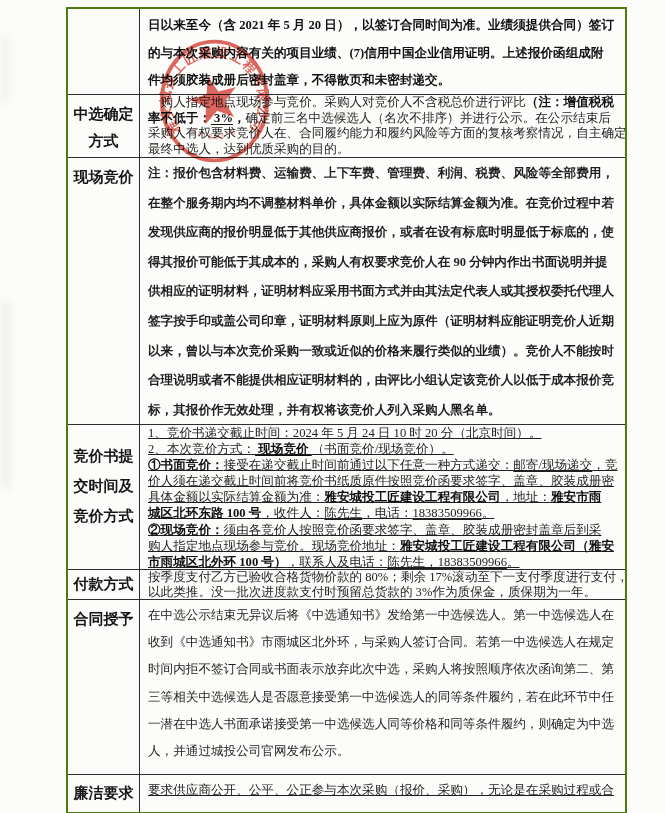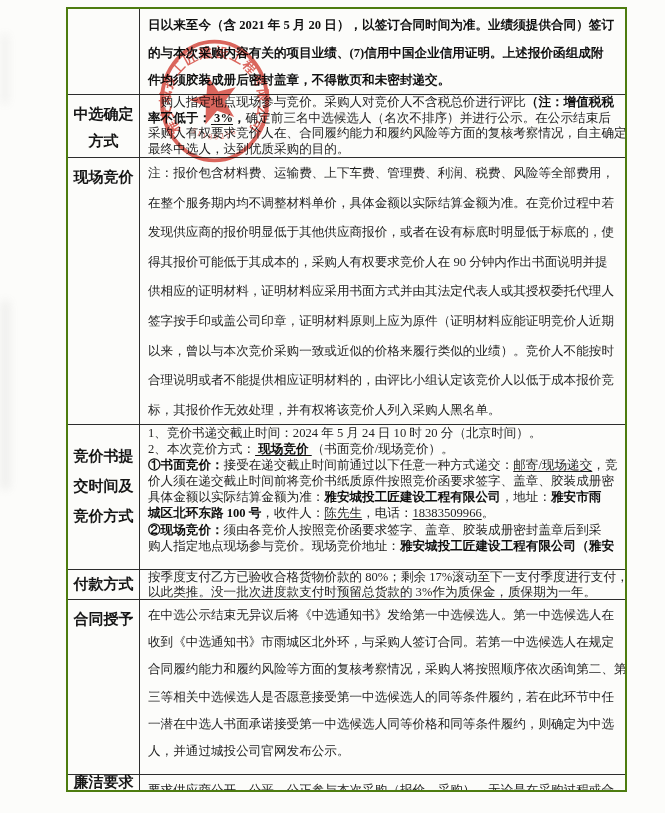--- a/index.html
+++ b/index.html
@@ -30,25 +30,25 @@
   .content{
     flex:1;box-sizing:border-box;padding:0 5px 0 8px;overflow:hidden;
   }
   .line{white-space:nowrap;font-size:12.6px;}
   .line .b{font-weight:bold;color:#101010;}
   .line .u{text-decoration:underline;text-underline-offset:2px;}
 
   
   .r0{height:85px;}  .r0 .line{line-height:27.5px;} .r0 .content{padding-top:3px;}
   .r1{height:63px;}  .r1 .line{line-height:15.7px;}
-  .r2{height:267px;} .r2 .line{line-height:29.6px;} .r2 .content{padding-top:1px;}
-  .r3{height:145px;} .r3 .line{line-height:16.1px;}
+  .r2{height:267px;} .r2 .line{line-height:29.6px;} .r2 .content{padding-top:1px;font-weight:bold;}
+  .r3{height:145px;} .r3 .line{line-height:16.1px;text-decoration:underline;}
   .r4{height:30px;}  .r4 .line{line-height:15px;}
   .r5{height:175px;} .r5 .line{line-height:27.2px;} .r5 .content{padding-top:2px;}
-  .r6{height:16px;}  .r6 .line{line-height:30px;text-decoration:underline;}
+  .r6{height:38px;}  .r6 .line{line-height:30px;text-decoration:underline;}
 
   .r3 .label{padding-top:16px;line-height:30px;}
   .r4 .label, .r6 .label{display:flex;align-items:center;justify-content:center;padding-top:0;}
 
   
   #seal{
     position:absolute;left:144px;top:28px;width:141px;height:146px;
     opacity:.82;mix-blend-mode:multiply;filter:blur(.4px);
     pointer-events:none;
   }
@@ -95,35 +95,36 @@
       <div class="label">竞价书提交时间及竞价方式</div>
       <div class="content">
         <div class="line"><span>1、竞价书递交截止时间：2024 年 5 月 24 日 10 时 20 分（北京时间）。</span></div>
         <div class="line"><span>2、本次竞价方式：</span><span class="b u"> 现场竞价 </span><span> （书面竞价/现场竞价）。</span></div>
         <div class="line"><span class="b">①书面竞价：</span><span>接受在递交截止时间前通过以下任意一种方式递交：</span><span class="u">邮寄/现场递交</span><span>，竞</span></div>
         <div class="line"><span>价人须在递交截止时间前将竞价书纸质原件按照竞价函要求签字、盖章、胶装成册密</span></div>
         <div class="line"><span>具体金额以实际结算金额为准：</span><span class="b">雅安城投工匠建设工程有限公司</span><span>，地址：</span><span class="b">雅安市雨</span></div>
         <div class="line"><span class="b">城区北环东路 100 号</span><span>，收件人：</span><span class="u">陈先生</span><span>，电话：</span><span class="u">18383509966</span><span>。</span></div>
         <div class="line"><span class="b">②现场竞价：</span><span>须由各竞价人按照竞价函要求签字、盖章、胶装成册密封盖章后到采</span></div>
         <div class="line"><span>购人指定地点现场参与竞价。现场竞价地址：</span><span class="b">雅安城投工匠建设工程有限公司（雅安</span></div>
+        <div class="line"><span class="b">市雨城区北外环 100 号）</span><span>，联系人及电话：</span><span class="u">陈先生，18383509966</span><span>。</span></div>
       </div>
     </div>
     <div class="row r4">
       <div class="label">付款方式</div>
       <div class="content">
         <div class="line"><span>按季度支付乙方已验收合格货物价款的 80%；剩余 17%滚动至下一支付季度进行支付，</span></div>
         <div class="line"><span>以此类推。没一批次进度款支付时预留总货款的 3%作为质保金，质保期为一年。</span></div>
       </div>
     </div>
     <div class="row r5">
       <div class="label">合同授予</div>
       <div class="content">
         <div class="line"><span>在中选公示结束无异议后将《中选通知书》发给第一中选候选人。第一中选候选人在</span></div>
         <div class="line"><span>收到《中选通知书》市雨城区北外环，与采购人签订合同。若第一中选候选人在规定</span></div>
-        <div class="line"><span>合同履约能力和履约风险等方面的复核考察情况，采购人将按照顺序依次函询第二、第</span></div>
+        <div class="line"><span>时间内拒不签订合同或书面表示放弃此次中选，采购人将按照顺序依次函询第二、第</span></div>
         <div class="line"><span>三等相关中选候选人是否愿意接受第一中选候选人的同等条件履约，若在此环节中任</span></div>
         <div class="line"><span>一潜在中选人书面承诺接受第一中选候选人同等价格和同等条件履约，则确定为中选</span></div>
         <div class="line"><span>人，并通过城投公司官网发布公示。</span></div>
       </div>
     </div>
     <div class="row r6">
       <div class="label">廉洁要求</div>
       <div class="content">
         <div class="line"><span>要求供应商公开、公平、公正参与本次采购（报价、采购），无论是在采购过程或合</span></div>
       </div>

